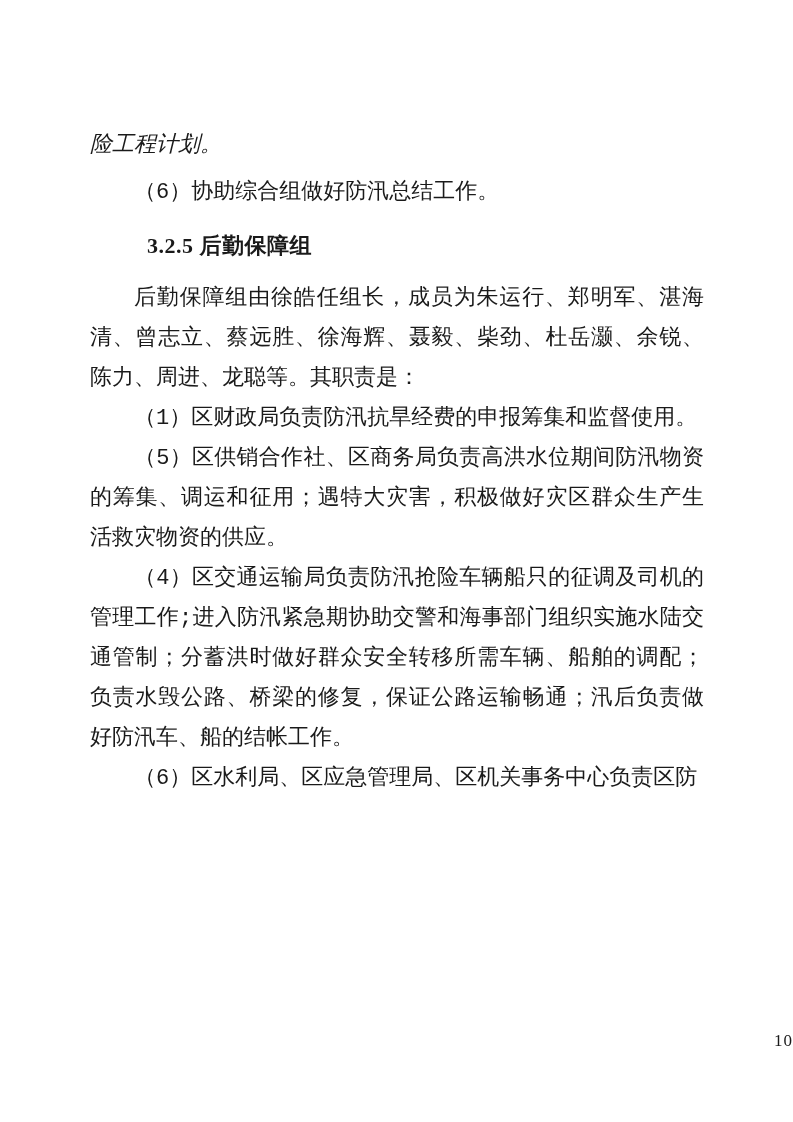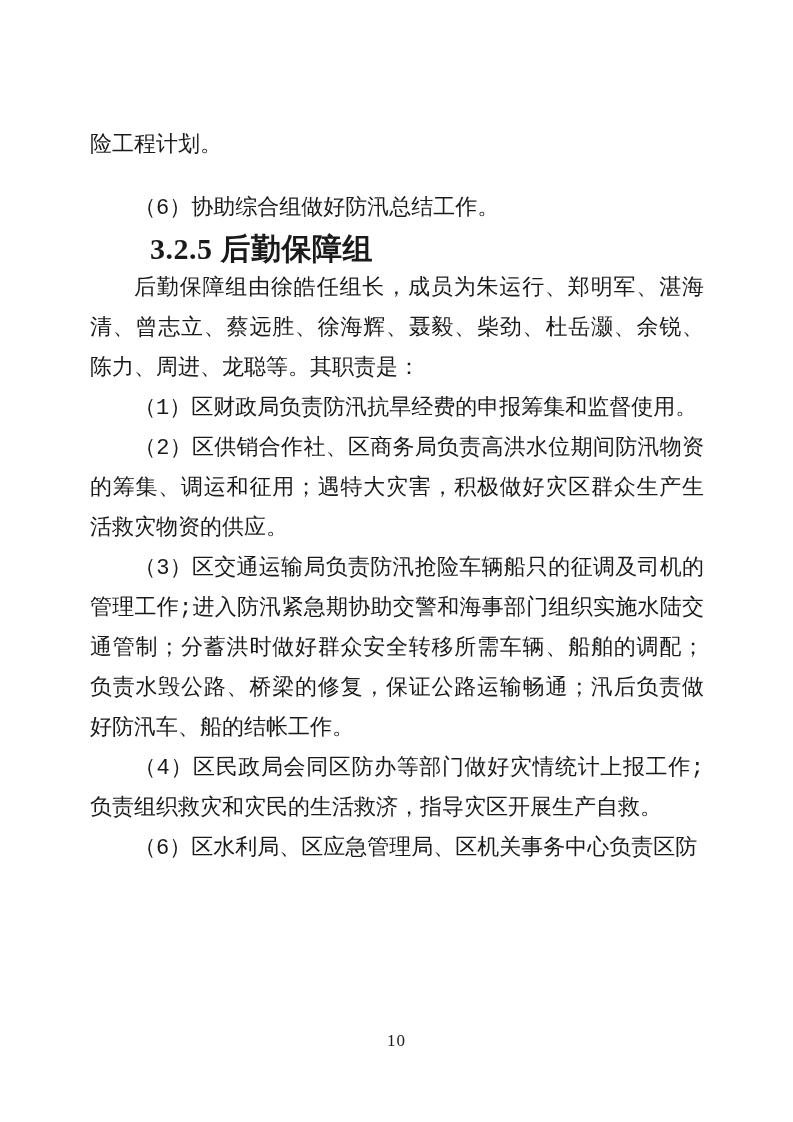--- a/index.html
+++ b/index.html
@@ -29,36 +29,37 @@
     text-align: justify;
     text-justify: inter-character;
     word-break: break-all;
     overflow-wrap: anywhere;
   }
   .para.indent {
     text-indent: 2em;
     font-family: Liberation Mono, monospace;
   }
   .para.after-gap {
-    margin-bottom: 25px;
+    margin-bottom: 9px;
+    font-style: italic;
   }
   .heading {
-    margin: 0;
-    font-size: 30px;
+    margin: 13px;
+    font-size: 22px;
     line-height: 40px;
     font-weight: bold;
     text-indent: 2em;
     letter-spacing: 0.5px;
   }
   .footer {
     position: absolute;
     top: 1031px;
     left: 0;
     width: 100%;
-    text-align: center;
+    text-align: right;
   }
   .page-number {
     font-size: 17px;
     line-height: 20px;
     color: #1a1a1a;
     letter-spacing: 1px;
   }
 </style>
 </head>
 <body>
@@ -69,25 +70,24 @@
     <p class="para after-gap">险工程计划。</p>
 
     <p class="para indent">（6）协助综合组做好防汛总结工作。</p>
 
     <h3 class="heading">3.2.5 后勤保障组</h3>
 
     <p class="para indent">后勤保障组由徐皓任组长，成员为朱运行、郑明军、湛海清、曾志立、蔡远胜、徐海辉、聂毅、柴劲、杜岳灏、余锐、陈力、周进、龙聪等。其职责是：</p>
 
     <p class="para indent">（1）区财政局负责防汛抗旱经费的申报筹集和监督使用。</p>
 
-    <p class="para indent">（2）区供销合作社、区商务局负责高洪水位期间防汛物资的筹集、调运和征用；遇特大灾害，积极做好灾区群众生产生活救灾物资的供应。</p>
+    <p class="para indent">（5）区供销合作社、区商务局负责高洪水位期间防汛物资的筹集、调运和征用；遇特大灾害，积极做好灾区群众生产生活救灾物资的供应。</p>
 
-    <p class="para indent">（3）区交通运输局负责防汛抢险车辆船只的征调及司机的管理工作;进入防汛紧急期协助交警和海事部门组织实施水陆交通管制；分蓄洪时做好群众安全转移所需车辆、船舶的调配；负责水毁公路、桥梁的修复，保证公路运输畅通；汛后负责做好防汛车、船的结帐工作。</p>
+    <p class="para indent">（4）区交通运输局负责防汛抢险车辆船只的征调及司机的管理工作;进入防汛紧急期协助交警和海事部门组织实施水陆交通管制；分蓄洪时做好群众安全转移所需车辆、船舶的调配；负责水毁公路、桥梁的修复，保证公路运输畅通；汛后负责做好防汛车、船的结帐工作。</p>
 
-    <p class="para indent">（4）区民政局会同区防办等部门做好灾情统计上报工作;负责组织救灾和灾民的生活救济，指导灾区开展生产自救。</p>
 
 
     <p class="para indent">（6）区水利局、区应急管理局、区机关事务中心负责区防</p>
 
   </div>
 
   <div class="footer">
     <span class="page-number">10</span>
   </div>
 </div>

